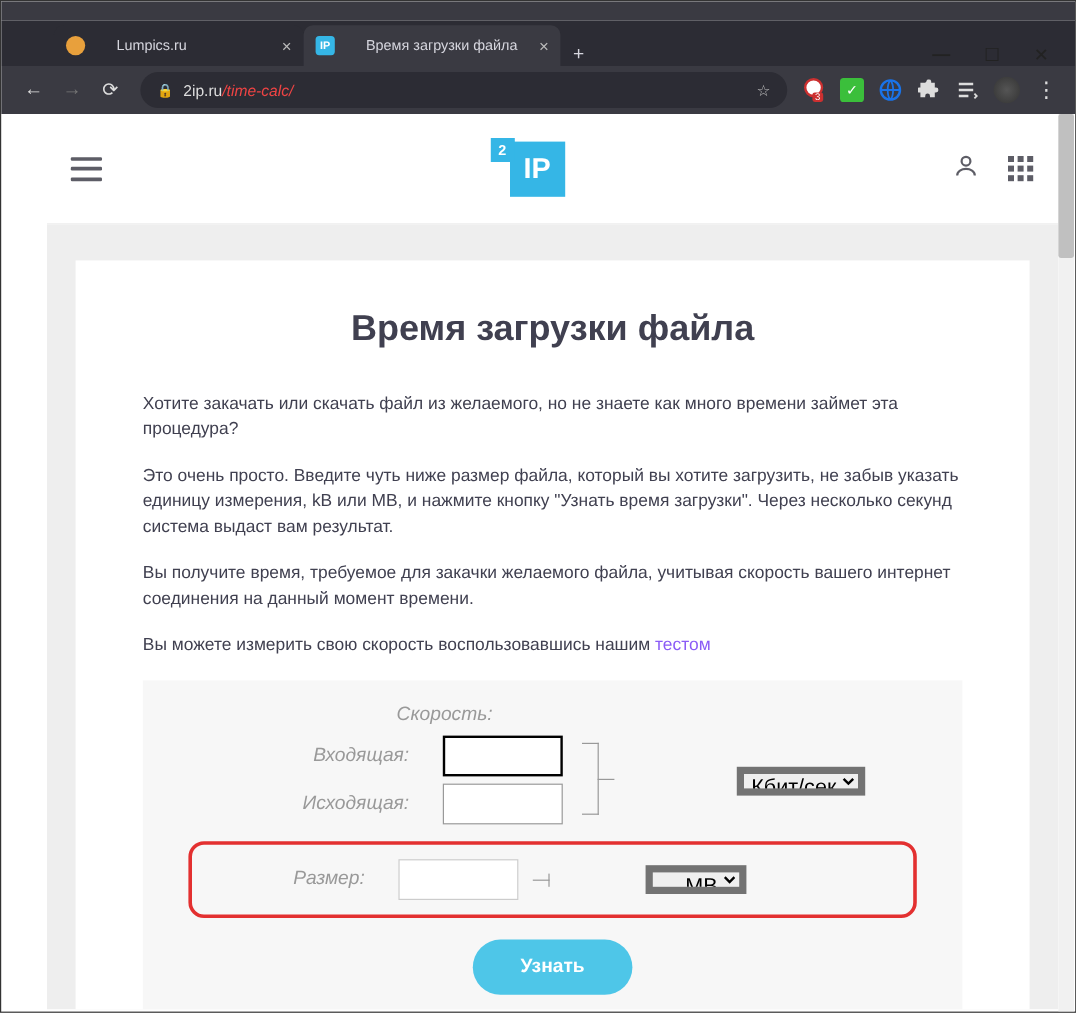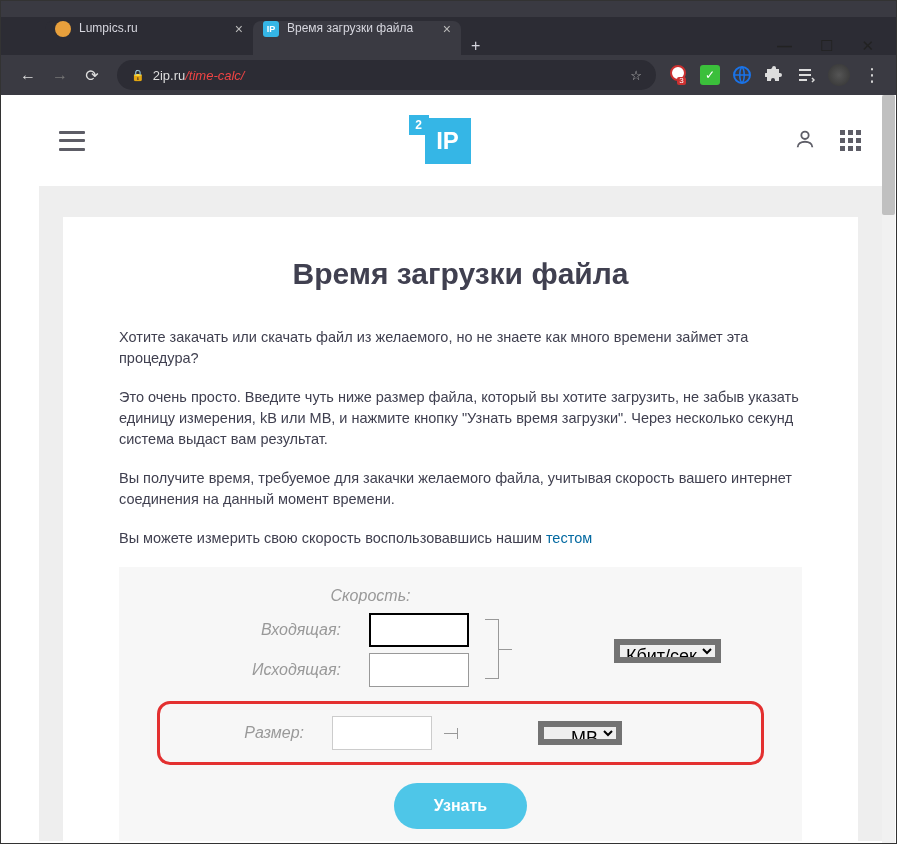--- a/index.html
+++ b/index.html
@@ -5,21 +5,21 @@
 * { box-sizing: border-box; margin: 0; padding: 0; }
 body { font-family: Arial, sans-serif; background: #fff; width: 897px; height: 844px; overflow: hidden; position: relative; border: 1px solid #333; }
 
 
 .titlebar { height: 16px; background: #3a3a42; }
 .win-controls { position: absolute; top: 36px; right: 22px; display: flex; gap: 28px; }
 .win-controls span { font-size: 15px; color: #222; }
 
 
 .tabbar { height: 38px; background: #2c2c34; display: flex; align-items: flex-end; padding-left: 44px; }
-.tab { height: 34px; min-width: 208px; display: flex; align-items: flex-start; padding: 0 10px; color: #d6d6de; font-size: 12px; border-top-left-radius: 8px; border-top-right-radius: 8px; position: relative; }
+.tab { height: 34px; min-width: 208px; display: flex; align-items: center; padding: 0 10px; color: #d6d6de; font-size: 12px; border-top-left-radius: 8px; border-top-right-radius: 8px; position: relative; gap: 18px; }
 .tab.inactive { background: #2c2c34; }
 .tab.active { background: #3a3a42; }
 .tab-favicon { width: 16px; height: 16px; margin-right: 8px; border-radius: 3px; display: flex; align-items: center; justify-content: center; font-size: 9px; font-weight: bold; }
 .tab.inactive .tab-favicon { background: #e8a03c; border-radius: 50%; }
 .tab.active .tab-favicon { background: #35b6e6; color: #fff; }
 .tab-close { margin-left: auto; font-size: 14px; color: #bbb; cursor: pointer; }
 .newtab { color: #d6d6de; font-size: 16px; padding: 0 10px; cursor: pointer; }
 
 
 .toolbar { height: 40px; background: #3a3a42; display: flex; align-items: center; padding: 0 14px; gap: 6px; }
@@ -54,21 +54,21 @@
 .header-right { display: flex; gap: 24px; align-items: center; }
 .user-icon svg, .grid-icon { width: 22px; height: 22px; }
 .grid-icon { display: grid; grid-template-columns: repeat(3,5px); grid-template-rows: repeat(3,5px); gap: 3px; }
 .grid-icon span { background: #5d5d66; }
 
 
 .content { background: #eeeeee; padding: 30px 0 0 0; min-height: 700px; }
 .card { background: #fff; margin: 0 24px; padding: 40px 56px 0 56px; }
 h1 { text-align: center; font-size: 30px; color: #404050; font-weight: 700; margin-bottom: 36px; }
 .para { font-size: 14.5px; color: #404050; line-height: 1.45; margin-bottom: 18px; }
-.para .link { color: #0369a1; }
+.para .link { color: #8b5cf6; }
 
 
 .formbox { background: #f7f7f7; margin-top: 10px; padding: 20px 50px 20px 50px; }
 .speed-title { text-align: center; color: #999; font-style: italic; font-size: 16px; margin-bottom: 8px; margin-left: -180px; }
 .row { display: flex; align-items: center; margin-bottom: 6px; }
 .row-label { width: 200px; text-align: right; color: #999; font-style: italic; font-size: 16px; padding-right: 28px; }
 .row input[type=text] { width: 100px; height: 34px; border: 1px solid #999; background: #fff; padding: 4px; font-size: 14px; }
 .row input.focused { border: 2px solid #000; }
 select { margin-left: 50px; height: 24px; border: 6px solid #737373; background: #efefef; font-size: 18px; padding: 0 2px; }
 .speed-rows { position: relative; }

